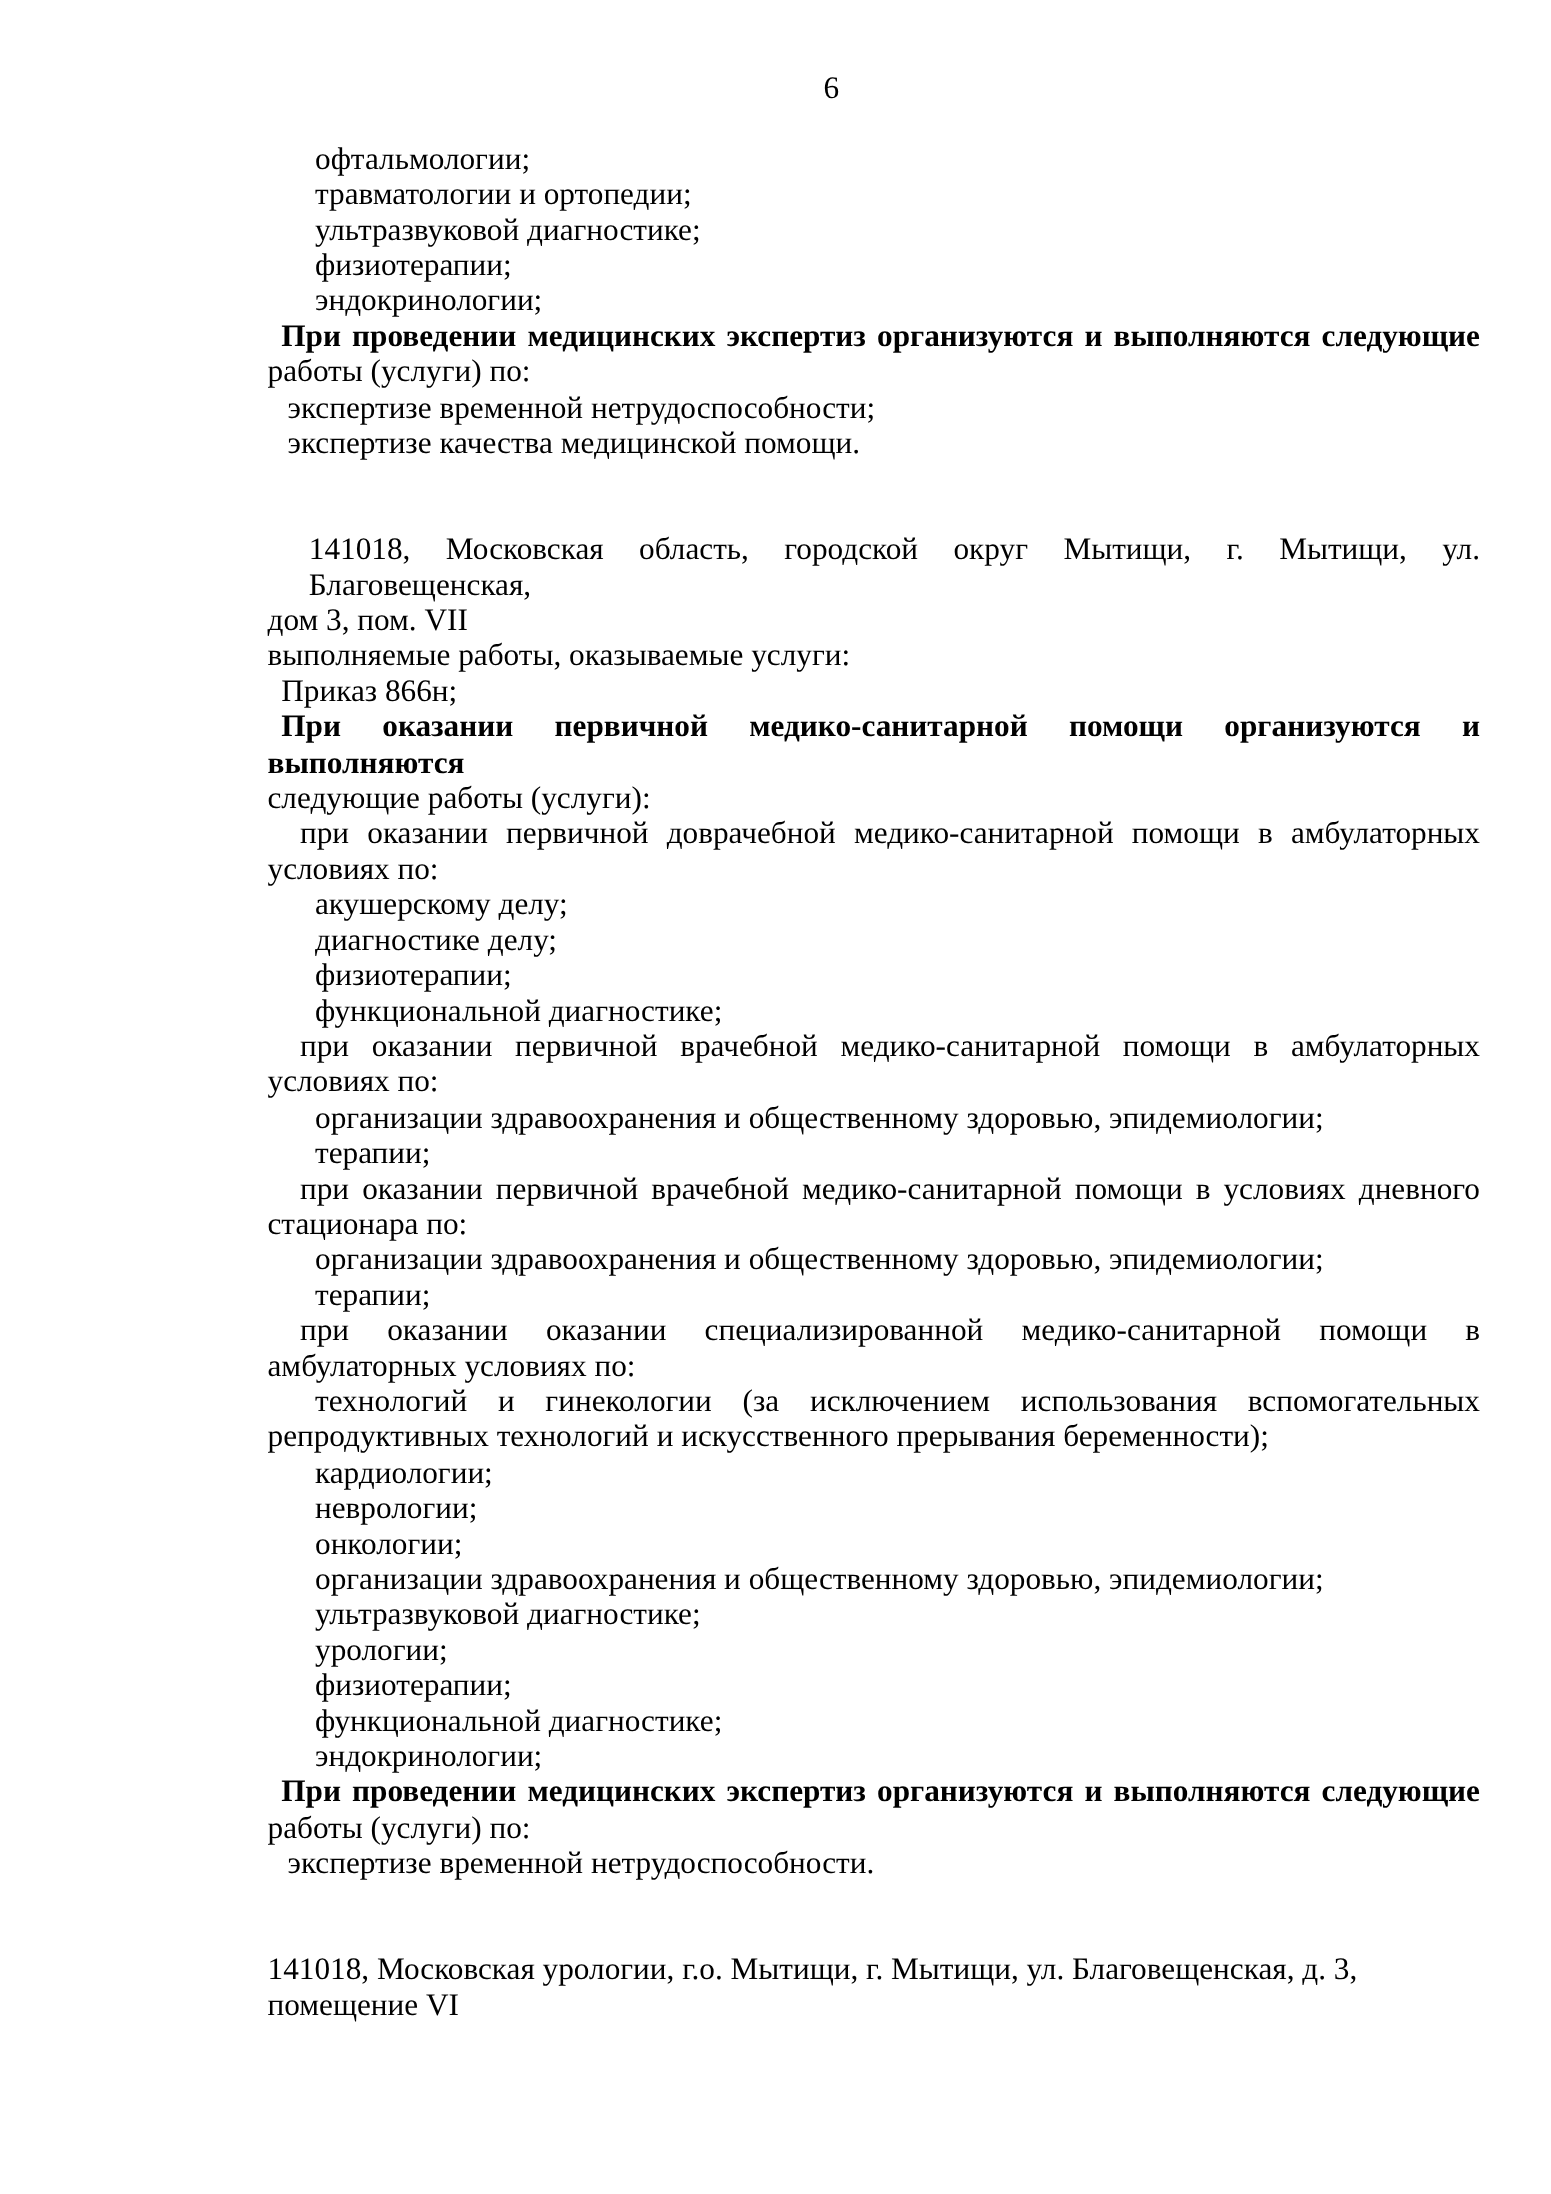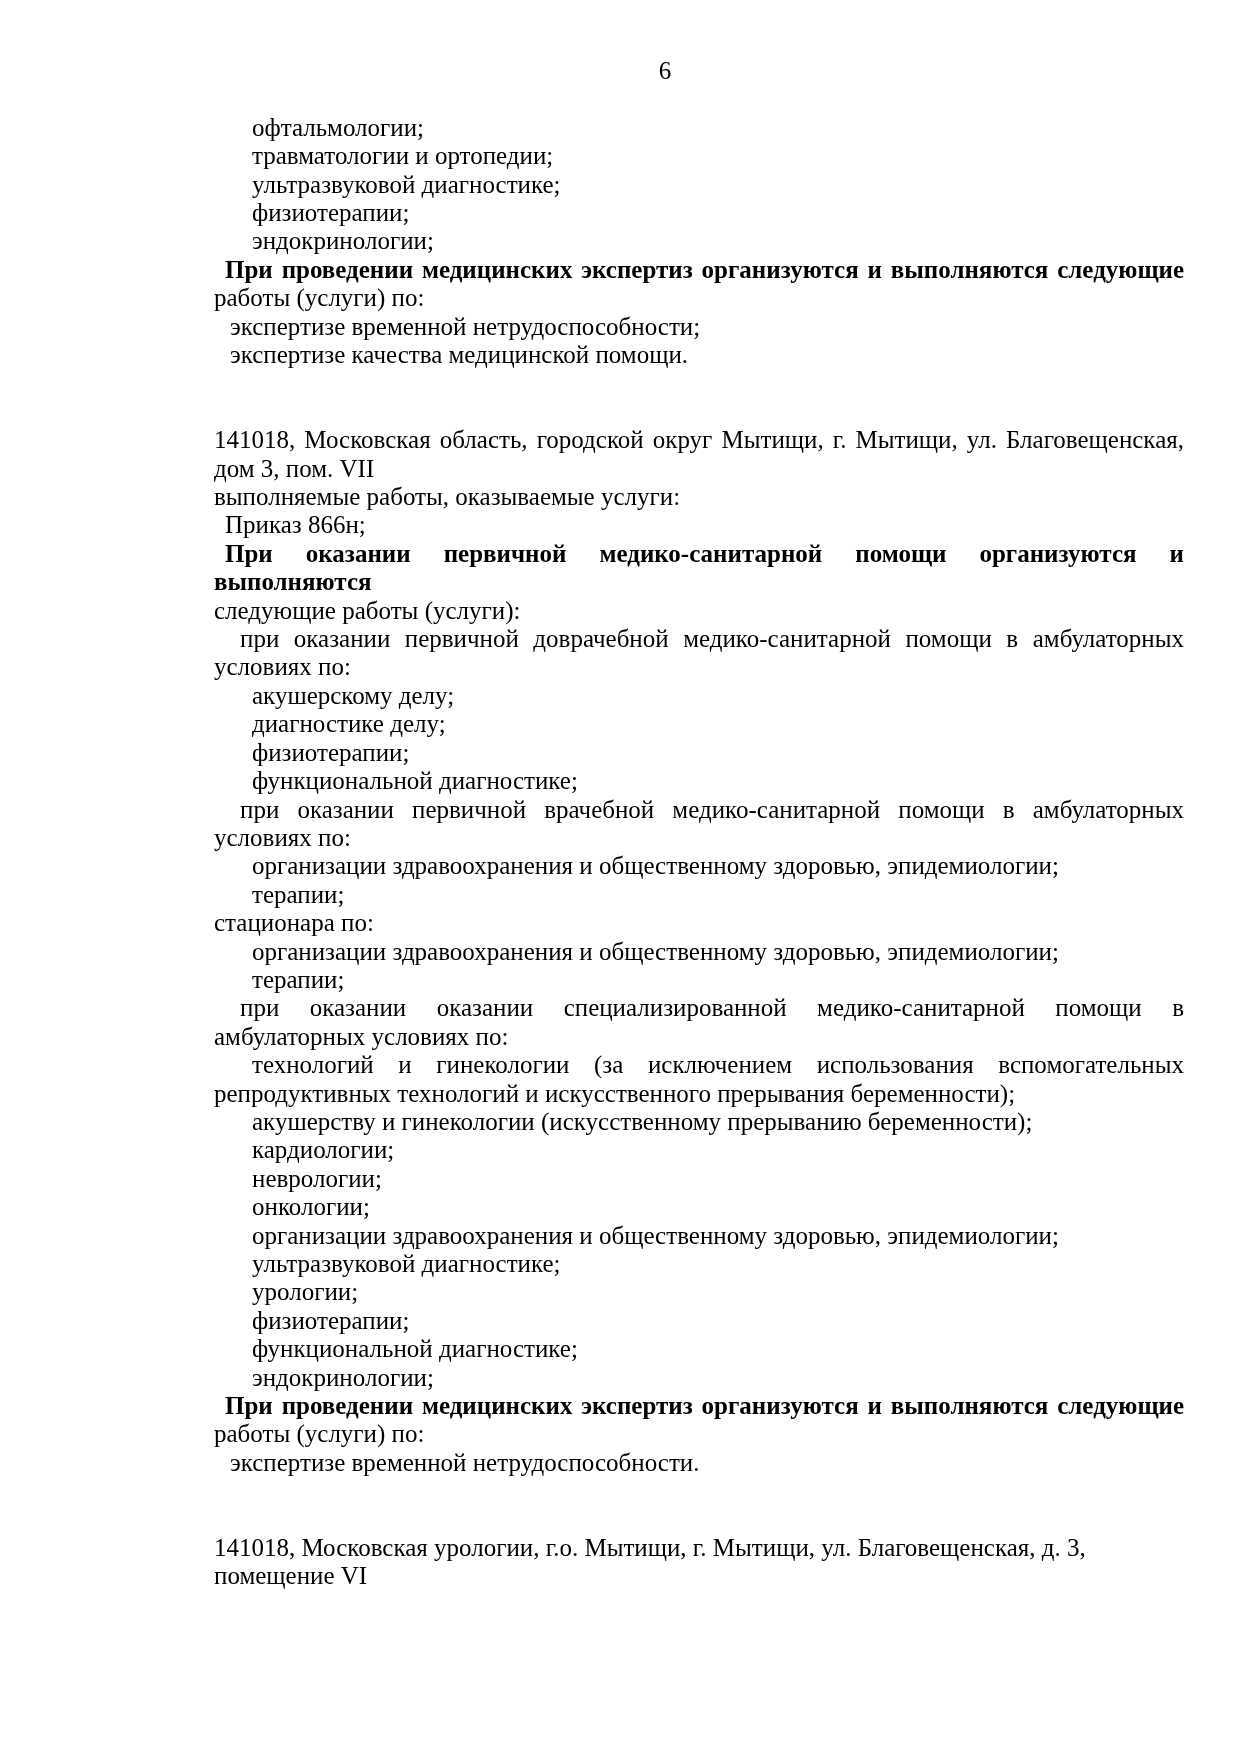--- a/index.html
+++ b/index.html
@@ -32,21 +32,21 @@
     width: 970px;
   }
   .line { min-height: 28.4px; }
   
   .s-item-l2 { text-indent: 16px; }
   .s-item-l3 { text-indent: 38px; }
   .s-item-l3-just { text-indent: 38px; text-align: justify; text-align-last: justify; }
   .s-para-l1 { text-indent: 11px; }
   .s-para-l1-just { text-indent: 11px; text-align: justify; text-align-last: justify; font-weight: bold; }
   .s-para-l2-just { text-indent: 26px; text-align: justify; text-align-last: justify; }
-  .s-full-just { text-align: justify; text-align-last: justify; }
+  .s-full-just { text-align: justify; text-align-last: justify; margin-left: 33px; }
   .s-cont { }
   .s-plain { }
   .s-blank { height: 28.4px; }
 </style>
 </head>
 <body>
 
 <div class="page" id="page" style="background: rgb(255, 255, 255); color: rgb(0, 0, 0);">
   <div class="page-number">6</div>
   <div class="spacer-line"></div>
@@ -71,28 +71,28 @@
       <div class="line s-para-l2-just">при оказании первичной доврачебной медико-санитарной помощи в амбулаторных</div>
       <div class="line s-cont">условиях по:</div>
       <div class="line s-item-l3">акушерскому делу;</div>
       <div class="line s-item-l3">диагностике делу;</div>
       <div class="line s-item-l3">физиотерапии;</div>
       <div class="line s-item-l3">функциональной диагностике;</div>
       <div class="line s-para-l2-just">при оказании первичной врачебной медико-санитарной помощи в амбулаторных</div>
       <div class="line s-cont">условиях по:</div>
       <div class="line s-item-l3">организации здравоохранения и общественному здоровью, эпидемиологии;</div>
       <div class="line s-item-l3">терапии;</div>
+      <div class="line s-para-l2-just">при оказании первичной врачебной медико-санитарной помощи в условиях дневного</div>
       <div class="line s-cont">стационара по:</div>
       <div class="line s-item-l3">организации здравоохранения и общественному здоровью, эпидемиологии;</div>
       <div class="line s-item-l3">терапии;</div>
       <div class="line s-para-l2-just">при оказании оказании специализированной медико-санитарной помощи в</div>
       <div class="line s-cont">амбулаторных условиях по:</div>
       <div class="line s-item-l3-just">технологий и гинекологии (за исключением использования вспомогательных</div>
       <div class="line s-cont">репродуктивных технологий и искусственного прерывания беременности);</div>
-      <div class="line s-item-l3">акушерству и гинекологии (искусственному прерыванию беременности);</div>
       <div class="line s-item-l3">кардиологии;</div>
       <div class="line s-item-l3">неврологии;</div>
       <div class="line s-item-l3">онкологии;</div>
       <div class="line s-item-l3">организации здравоохранения и общественному здоровью, эпидемиологии;</div>
       <div class="line s-item-l3">ультразвуковой диагностике;</div>
       <div class="line s-item-l3">урологии;</div>
       <div class="line s-item-l3">физиотерапии;</div>
       <div class="line s-item-l3">функциональной диагностике;</div>
       <div class="line s-item-l3">эндокринологии;</div>
       <div class="line s-para-l1-just">При проведении медицинских экспертиз организуются и выполняются следующие</div>

